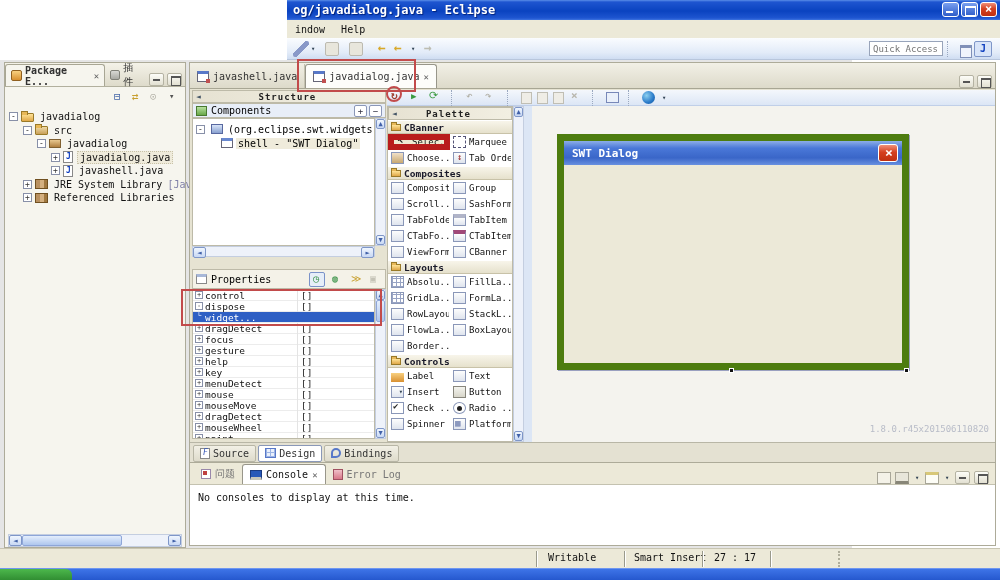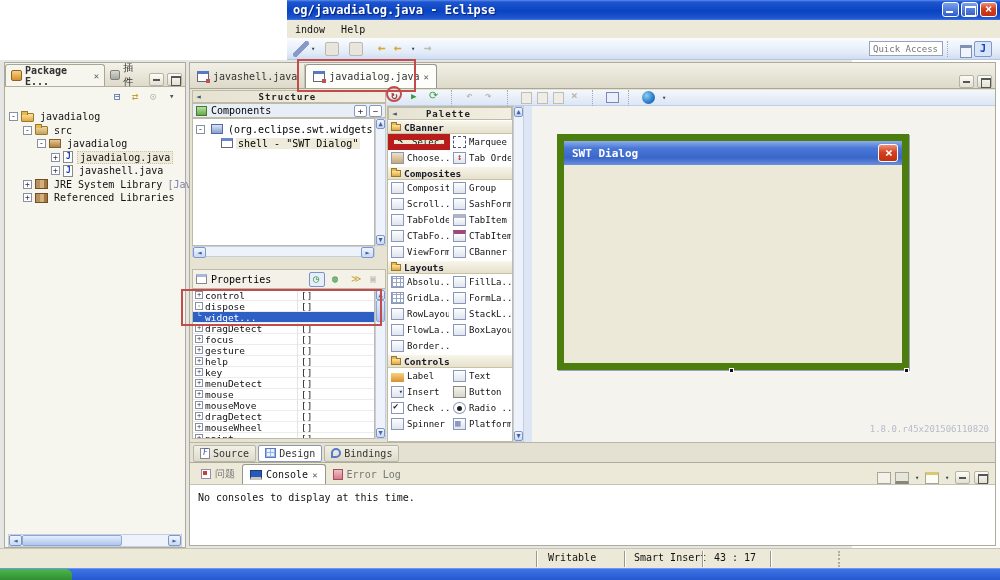--- a/index.html
+++ b/index.html
@@ -691,21 +691,21 @@
       </div>
       <div id="console-msg">No consoles to display at this time.</div>
     </div>
 
     <div id="statusbar" class="abs">
       <span class="ssep" style="left:536px"></span>
       <span class="stext" style="left:548px">Writable</span>
       <span class="ssep" style="left:624px"></span>
       <span class="stext" style="left:634px">Smart Insert</span>
       <span class="ssep" style="left:702px"></span>
-      <span class="stext" style="left:714px">43 : 17</span>
+      <span class="stext" style="left:714px">27 : 17</span>
       <span class="ssep" style="left:770px"></span>
       <span id="grip"></span>
     </div>
   </div>
 
   <div id="taskbar" class="abs">
     <span id="start-stub"></span>
   </div>
 
   <div id="ann-tab" class="ann"></div>

